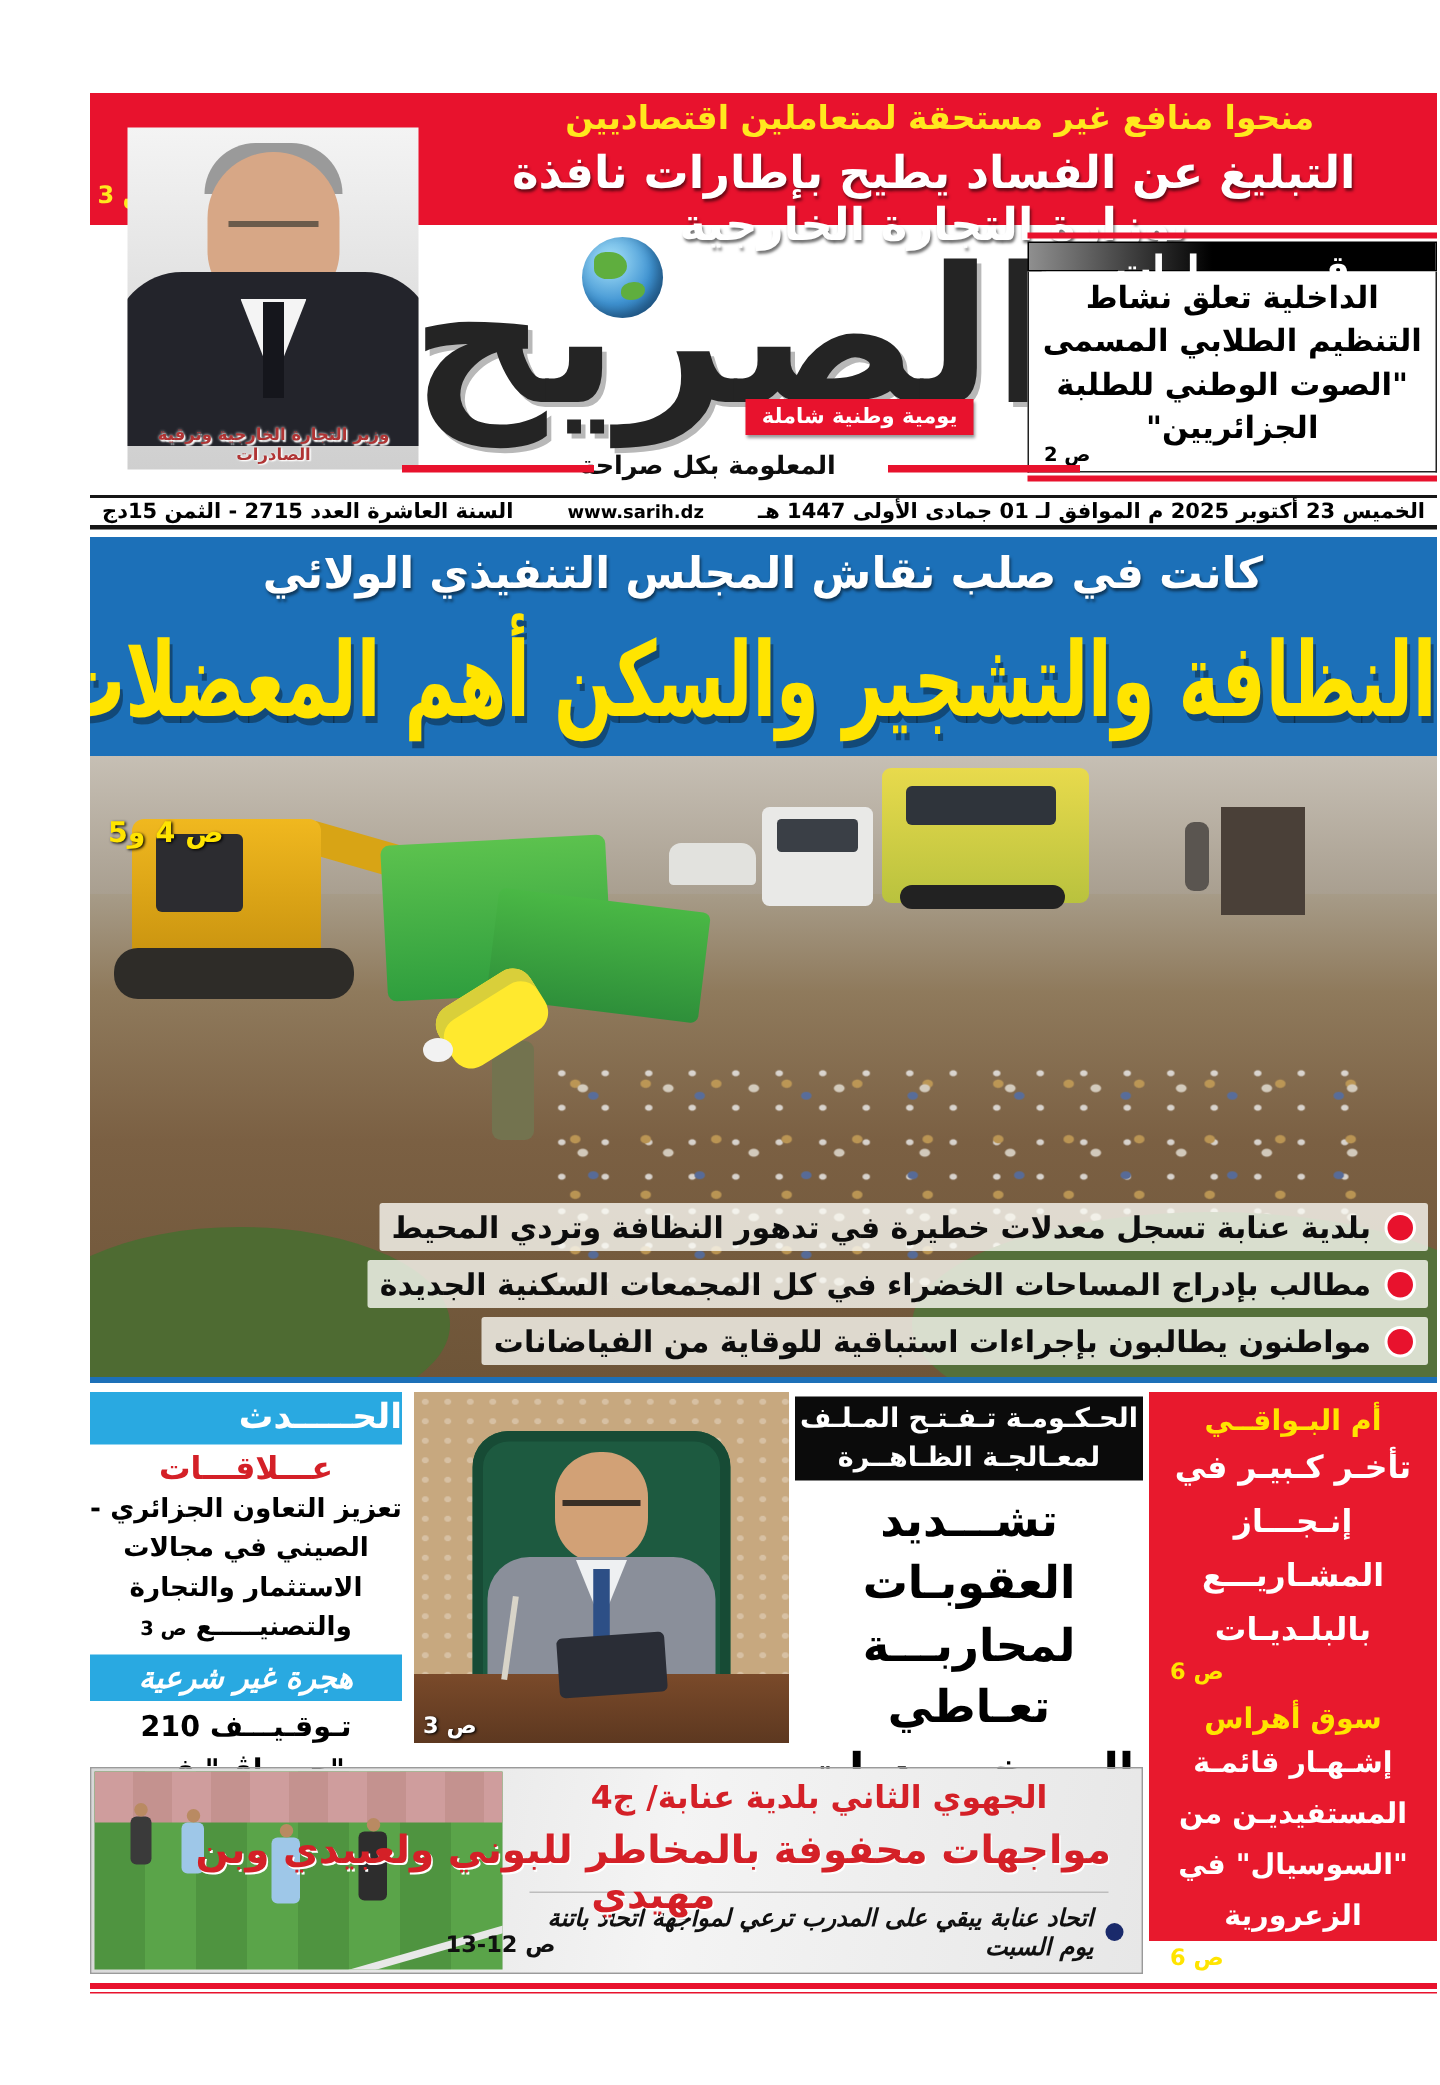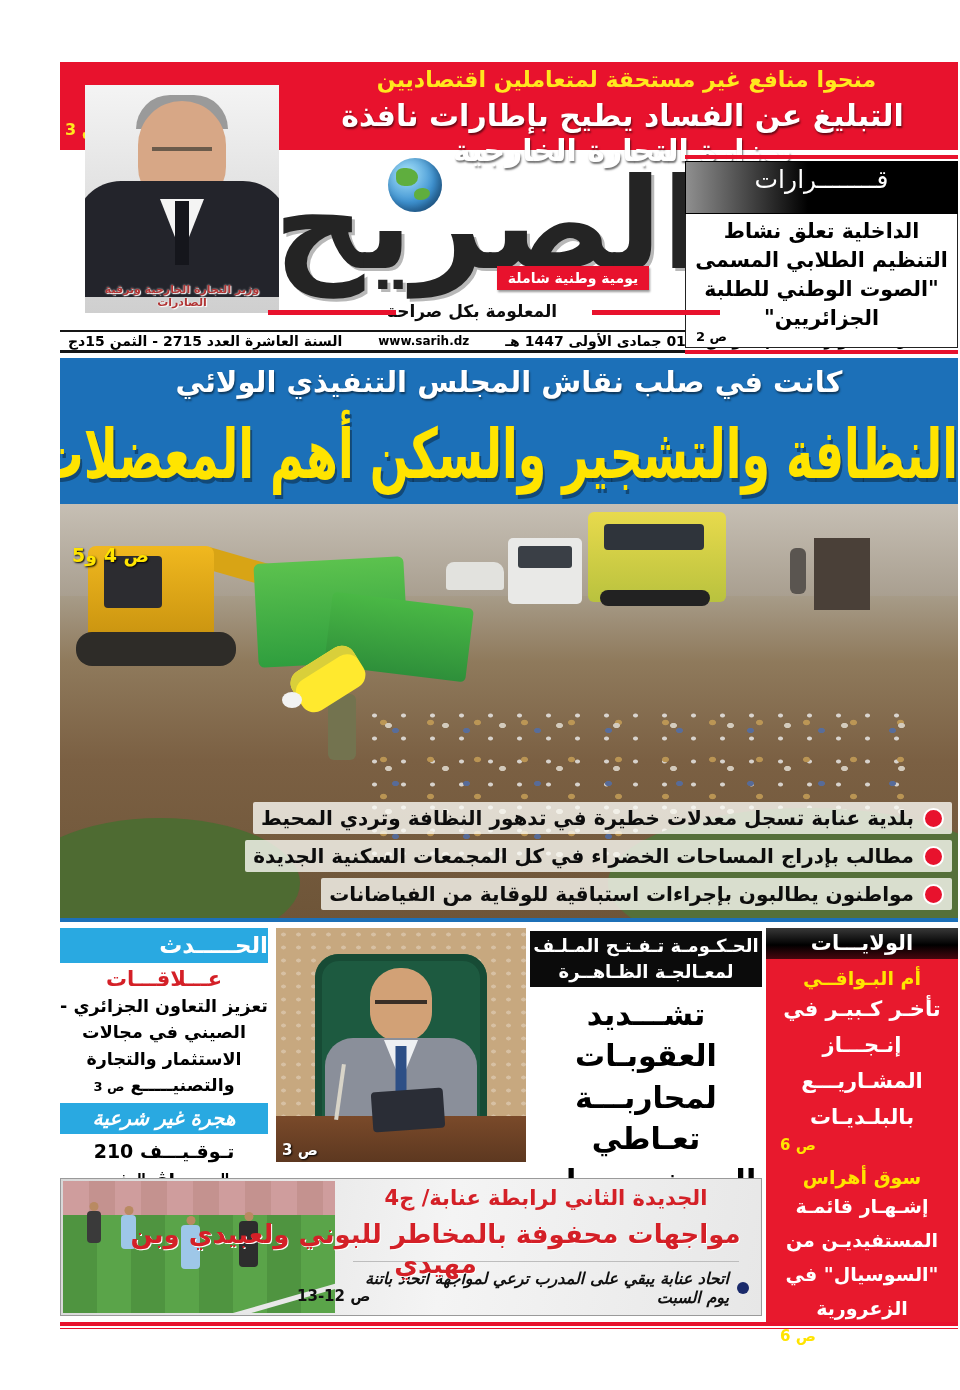--- a/index.html
+++ b/index.html
@@ -50,22 +50,22 @@
          font-weight:bold;font-size:14px;text-align:center;line-height:24px;
          box-shadow:1px 2px 2px rgba(0,0,0,.4);}
   #tagline{left:312px;top:301px;width:320px;text-align:center;font-weight:bold;font-size:17px;color:#0d0d0d;z-index:4;}
   .tag-bar{position:absolute;top:310px;height:5px;background:#e8122d;z-index:4;}
   .tag-bar.r{left:592px;width:128px;}
   .tag-bar.l{left:268px;width:128px;}
 
   
   #decisions{left:685px;top:155px;width:273px;height:168px;z-index:2;}
   .d-topbar{height:4px;background:#e8122d;}
-  .d-header{height:53px;margin-top:2px;background:linear-gradient(to left,#000 55%,#8f8f8f);
-            color:#fff;font-weight:normal;font-size:25px;text-align:center;line-height:35px;
+  .d-header{height:20px;margin-top:2px;background:linear-gradient(to left,#000 55%,#8f8f8f);
+            color:#fff;font-weight:bold;font-size:25px;text-align:center;line-height:35px;
             border:1px solid #000;box-sizing:border-box;}
   .d-body{border:1px solid #222;border-top:none;background:#fff;position:relative;
           text-align:center;font-weight:bold;font-size:20.5px;line-height:1.42;color:#000;
           padding:3px 4px 14px;box-sizing:border-box;}
   .d-page{position:absolute;left:10px;bottom:1px;font-size:13px;font-weight:bold;}
   .d-botbar{height:4px;background:#e8122d;margin-top:2px;}
 
   
   #daterow{left:60px;top:330px;width:898px;height:23px;border-top:2px solid #161616;
            border-bottom:3px solid #161616;display:flex;align-items:center;
@@ -320,42 +320,41 @@
 </div>
 
 <div class="abs" id="drugsbanner">الحـكـومـة تـفـتـح المـلـف
 لمعـالجـة الظـاهــرة</div>
 <div class="abs" id="drugsheadline">تشـــديد العقوبـات
 لمحاربـــة تعـاطي
 المـــخـــــدرات
 بالوسط المدرسي</div>
 
 <div class="abs" id="wilcol">
-  <div class="w-header">الولايـــات</div>
   <div class="w-body">
     <div class="w-city">أم البـواقــي</div>
     <div class="w-text">تأخـر كـبيـر في إنـجـــاز المشـاريـــع بالبلـديـات</div>
     <div class="w-page">ص 6</div>
     <div class="w-divider"></div>
     <div class="w-city">سوق أهراس</div>
     <div class="w-text second">إشـهـار قائمـة المستفيديـن من "السوسيال" في الزعرورية</div>
     <div class="w-page">ص 6</div>
   </div>
 </div>
 
 <div class="abs" id="sports">
   <div class="sp-photo">
     <div class="sp-wall"></div>
     <div class="sp-line"></div>
     <div class="sp-player p4"></div>
     <div class="sp-player p3"></div>
     <div class="sp-player p1"></div>
     <div class="sp-player p2"></div>
   </div>
-  <div class="sp-kicker">الجديدة الثاني لرابطة عنابة/ ج4</div>
+  <div class="sp-kicker">الجهوي الثاني بلدية عنابة/ ج4</div>
   <div class="sp-headline">مواجهات محفوفة بالمخاطر للبوني ولعبيدي وبن مهيدي</div>
   <div class="sp-sep"></div>
   <div class="sp-bullet">
     <span class="bdot"></span>
     <span>اتحاد عنابة يبقي على المدرب ترعي لمواجهة اتحاد باتنة يوم السبت</span>
   </div>
   <div class="sp-page">ص 12-13</div>
 </div>
 
 <div class="abs" id="bottomrule"></div>

